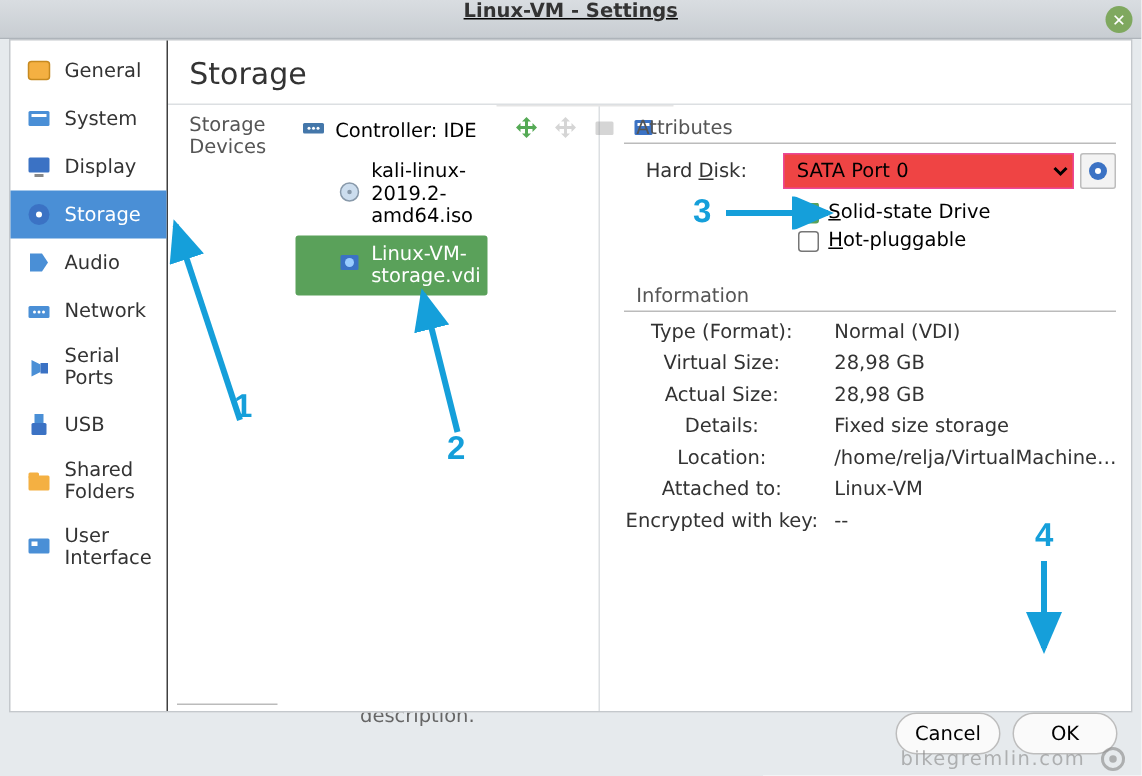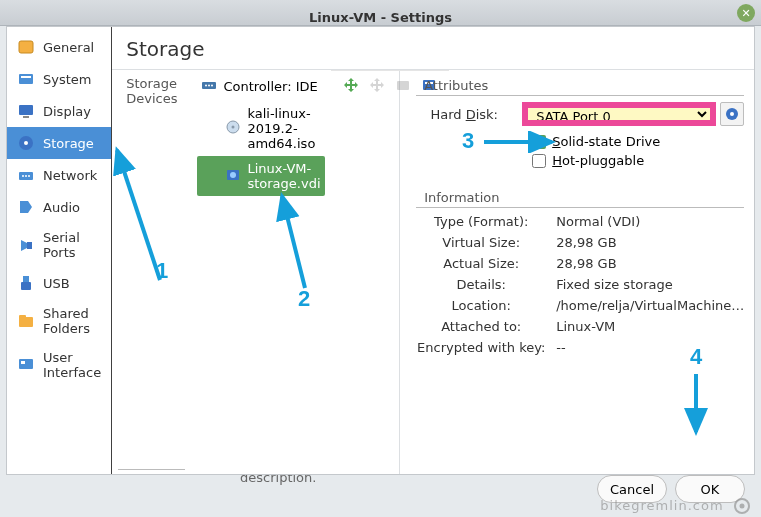--- a/index.html
+++ b/index.html
@@ -1,17 +1,17 @@
 <!DOCTYPE html>
 <html><head>
 <meta charset="utf-8">
 <style>
 * { box-sizing: border-box; margin: 0; padding: 0; font-family: "DejaVu Sans", "Liberation Sans", Arial, sans-serif; font-size: 13px; }
 body { width: 761px; height: 517px; background: #e6eaed; position: relative; overflow: hidden; }
-.titlebar { height: 26px; background: linear-gradient(#d9dde1,#c8cdd2); display:flex; align-items:flex-end; justify-content:center; position:relative; border-bottom:1px solid #aeb4ba; }
+.titlebar { height: 26px; background: linear-gradient(#d9dde1,#c8cdd2); display:flex; align-items:flex-start; justify-content:center; position:relative; border-bottom:1px solid #aeb4ba;text-decoration:underline; }
 .titlebar-title { font-weight:bold; color:#333; }
 .titlebar-close { position:absolute; right:6px; top:4px; width:18px; height:18px; border-radius:50%; background:#7fa85f; display:flex; align-items:center; justify-content:center; color:#fff; font-size:11px; cursor:pointer; }
 .dialog { position:absolute; top:26px; left:6px; right:6px; bottom:42px; background:#fff; border:1px solid #c4c8cc; display:flex; }
 .sidebar { width:130px; border-right:1px solid #404040; padding:4px 0; }
 .sidebar-item { display:flex; align-items:center; gap:8px; padding:7px 10px; cursor:pointer; color:#333; }
 .sidebar-item.sel { background:#4a8fd6; color:#fff; }
 .sidebar-icon { width:18px; height:18px; flex:0 0 18px; display:flex; align-items:center; justify-content:center; }
 .main { flex:1; display:flex; flex-direction:column; }
 .page-title { font-size:20px; color:#333; padding:10px 14px 8px; border-bottom:1px solid #dcdfe2; }
 .columns { flex:1; display:flex; }
@@ -20,21 +20,21 @@
 .tree { flex:1; padding:2px 6px 0; }
 .tree-row { display:flex; align-items:center; gap:6px; padding:5px 4px; cursor:pointer; border-radius:2px; }
 .tree-row.ctrl svg { flex:0 0 16px; }
 .tree-row.child { padding-left:28px; }
 .tree-row.sel { background:#5aa15a; color:#fff; }
 .tree-icons-bar { display:flex; gap:10px; justify-content:flex-end; padding:6px 12px; border-top:1px solid #e5e5e5; }
 .attrcol { flex:1; padding:2px 10px 0 16px; }
 .attr-row { display:flex; align-items:center; margin:6px 0; }
 .attr-label { width:106px; text-align:center; padding-right:10px; color:#333; }
 .attr-val { color:#333; }
-select.hd { flex:1; height:24px; border:6px solid #ec4899; background:#fef9c3; padding:0 4px; }
+select.hd { flex:1; height:24px; border:1px solid #ec4899; background:#ef4444; padding:0 4px; }
 .icon-btn { width:24px; height:24px; margin-left:4px; border:1px solid #bdbdbd; background:#f3f3f3; display:flex; align-items:center; justify-content:center; cursor:pointer; border-radius:2px; }
 .chk { display:flex; align-items:center; gap:6px; margin-left:116px; padding:2px 0; }
 .chk input { width:14px; height:14px; accent-color:#5aa15a; }
 .buttons { position:absolute; right:16px; bottom:14px; display:flex; gap:8px; }
 .btn { min-width:70px; height:28px; border:1px solid #bdbdbd; background:#fafafa; cursor:pointer; border-radius:14px; }
 .watermark { position:absolute; right:10px; bottom:2px; color:#888; font-size:14px; letter-spacing:1px; opacity:.6; pointer-events:none;}
 .watermark-gear { display:inline-block; vertical-align:middle; margin-left:4px; }
 .bgtext { position:absolute; left:240px; right:10px; bottom:30px; font-size:12px; color:#666; line-height:1.5; z-index:-1; }
 
 .anno { position:absolute; color:#159fda; font-weight:bold; font-size:22px; pointer-events:none; font-family:Arial; }
@@ -87,35 +87,35 @@
           <svg width="18" height="18">
             <circle cx="9" cy="9" r="7" fill="#3b72c4"></circle>
             <circle cx="9" cy="9" r="2" fill="#fff"></circle>
           </svg>
         </span>
         <span>Storage</span>
       </div>
       <div class="sidebar-item">
         <span class="sidebar-icon">
           <svg width="18" height="18">
+            <path d="M3 3h8l4 6-4 6H3z" fill="#4a8fd6"></path>
+          </svg>
+        </span>
+        <span>Audio</span>
+      </div>
+      <div class="sidebar-item">
+        <span class="sidebar-icon">
+          <svg width="18" height="18">
             <rect x="2" y="6" width="14" height="8" fill="#4a8fd6" rx="1"></rect>
             <circle cx="6" cy="10" r="1" fill="#fff"></circle>
             <circle cx="9" cy="10" r="1" fill="#fff"></circle>
             <circle cx="12" cy="10" r="1" fill="#fff"></circle>
           </svg>
         </span>
         <span>Network</span>
-      </div>
-      <div class="sidebar-item">
-        <span class="sidebar-icon">
-          <svg width="18" height="18">
-            <path d="M3 3h8l4 6-4 6H3z" fill="#4a8fd6"></path>
-          </svg>
-        </span>
-        <span>Audio</span>
       </div>
       <div class="sidebar-item">
         <span class="sidebar-icon">
           <svg width="18" height="18">
             <path d="M4 4l6 3v5l-6 3z" fill="#4a8fd6"></path>
             <rect x="10" y="6" width="5" height="7" fill="#3b72c4"></rect>
           </svg>
         </span>
         <span>Serial Ports</span>
       </div>

